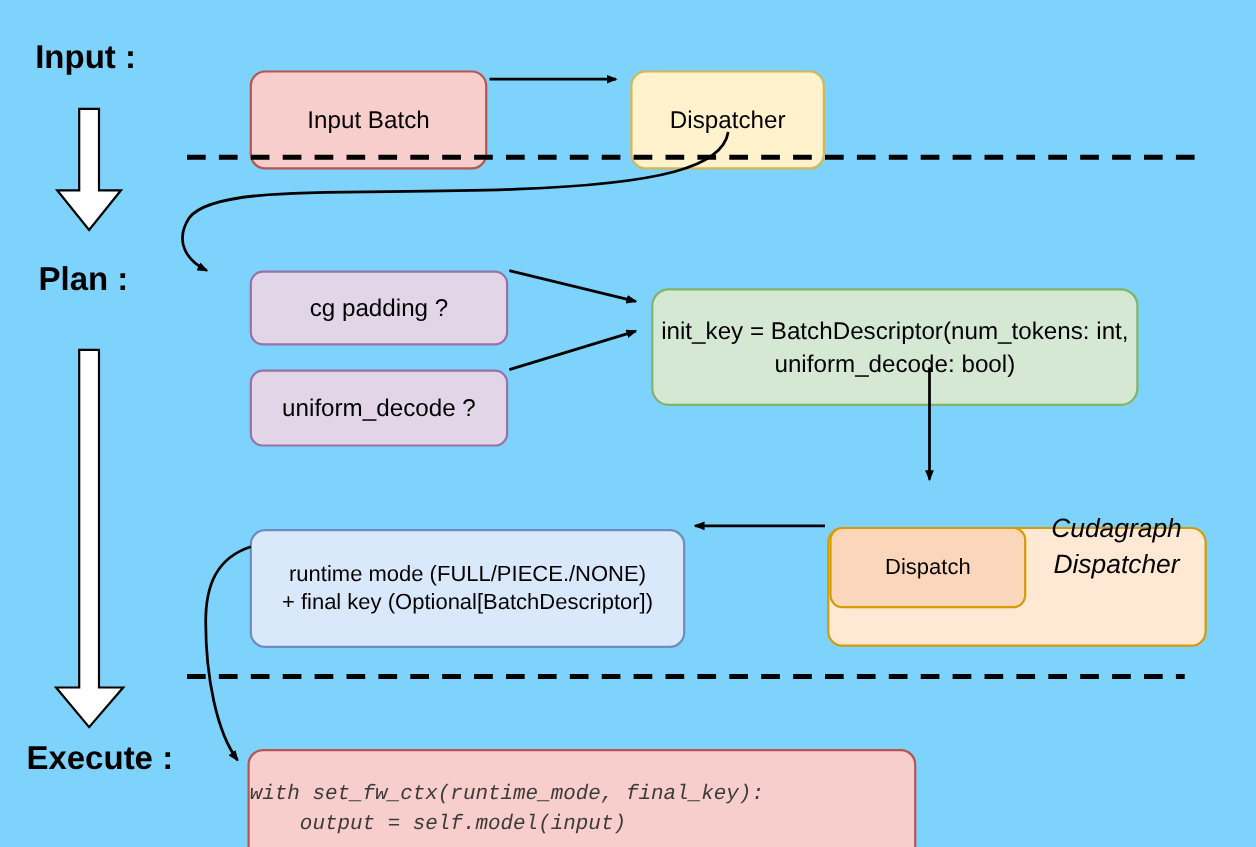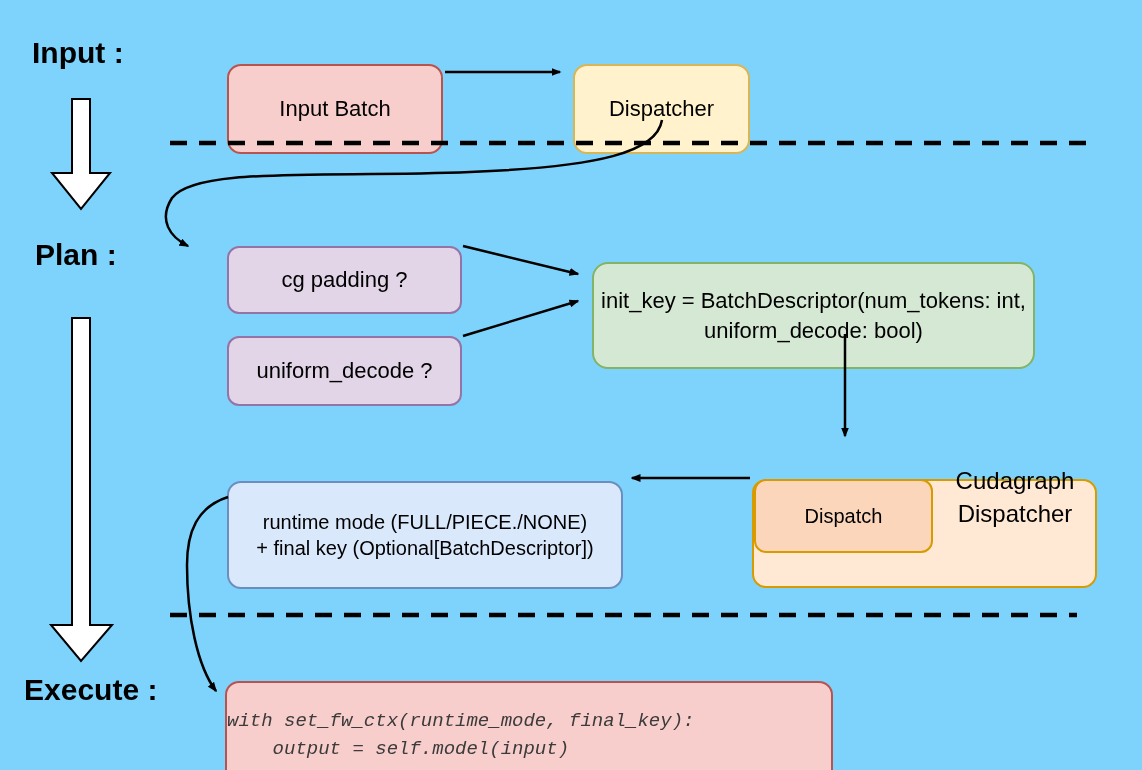--- a/index.html
+++ b/index.html
@@ -35,21 +35,21 @@
   
   .n-input-batch   {left:227px;top:28px;width:216px;height:90px;background:#F8CECC;border-color:#B85450;font-size:22px;}
   .n-preprocess    {left:573px;top:28px;width:177px;height:90px;background:#FFF2CC;border-color:#D6B656;font-size:22px;}
   .n-cg-padding    {left:227px;top:210px;width:235px;height:68px;background:#E1D5E7;border-color:#9673A6;font-size:22px;border-radius:12px;}
   .n-uniform-decode{left:227px;top:300px;width:235px;height:70px;background:#E1D5E7;border-color:#9673A6;font-size:22px;border-radius:12px;}
   .n-init-key      {left:592px;top:226px;width:443px;height:107px;background:#D5E8D4;border-color:#82B366;font-size:22px;border-radius:16px;}
   .n-cuda-outer    {left:752px;top:443px;width:345px;height:109px;background:#FFE9D4;border-color:#D79B00;}
   .n-dispatch      {left:754px;top:443px;width:179px;height:74px;background:#FCD6BA;border-color:#D79B00;font-size:20px;border-radius:12px;}
   .cuda-label{
     position:absolute;left:935px;top:464px;width:160px;
-    font-size:24px;line-height:33px;text-align:center;color:#000;
+    font-size:24px;line-height:33px;text-align:center;color:#000;font-style:italic;
   }
   .n-runtime       {left:227px;top:445px;width:396px;height:108px;background:#DAE8FC;border-color:#6C8EBF;font-size:20px;}
   .n-exec-code     {
     left:225px;top:645px;width:608px;height:107px;
     background:#F8CECC;border-color:#B85450;
     align-items:flex-start;justify-content:center;
     padding-left:0;text-align:left;
     font-family:"Liberation Mono", monospace;
     font-size:19px;line-height:28px;color:#3b3b3b;font-style:italic;
   }

